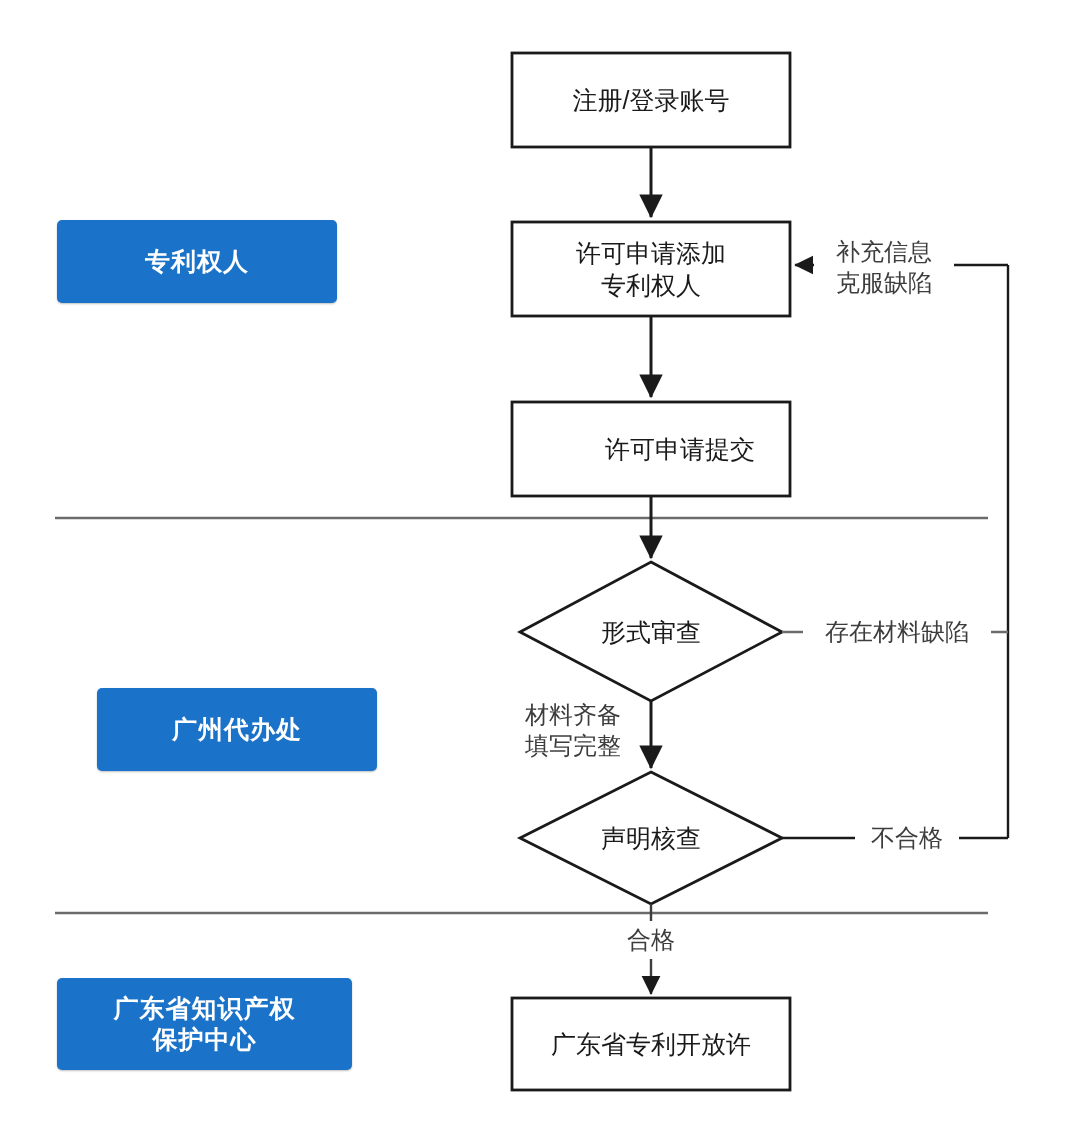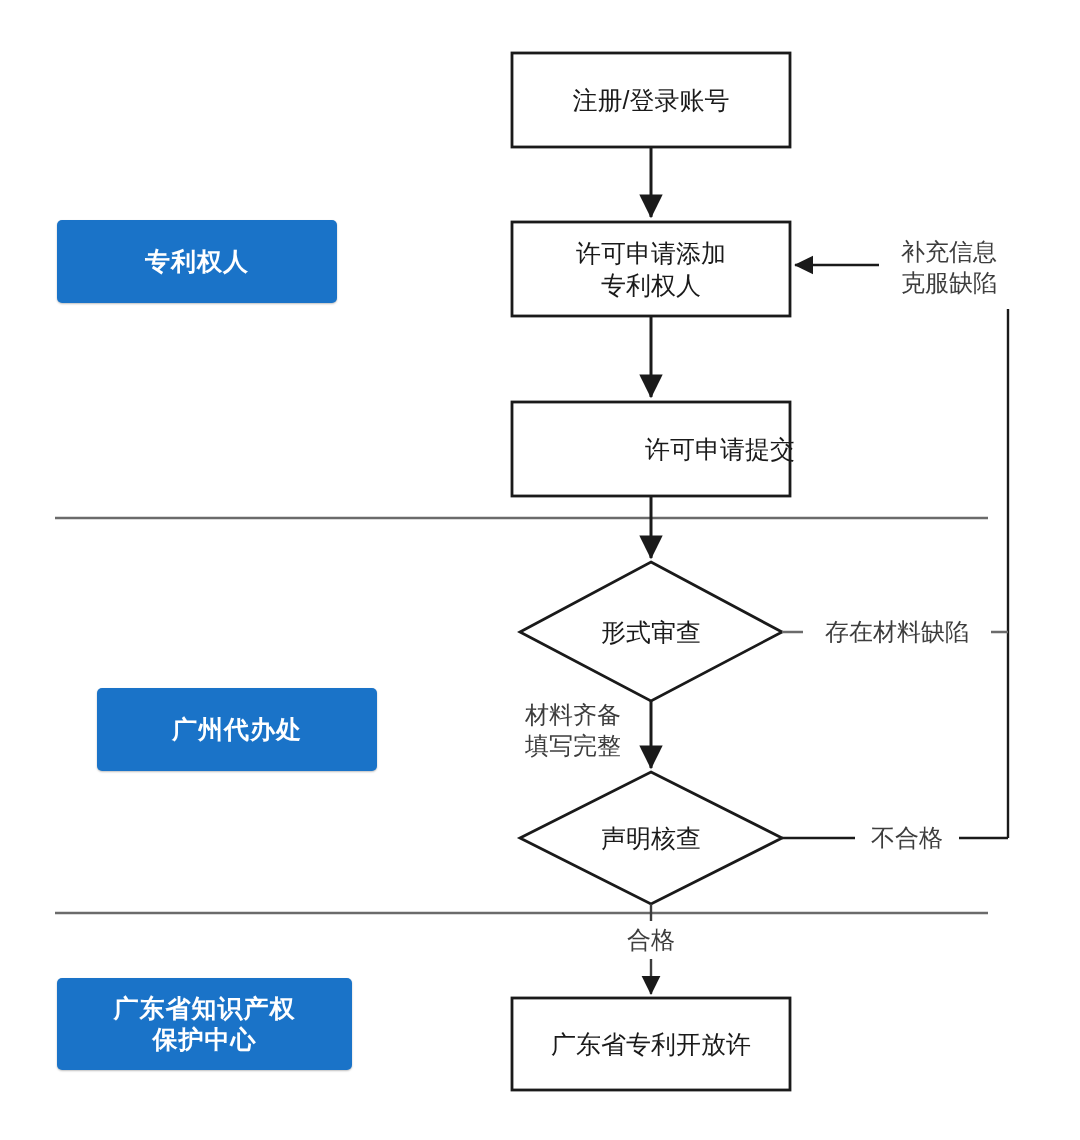--- a/index.html
+++ b/index.html
@@ -111,37 +111,37 @@
 
 <div class="node-text" style="left:512px; top:53px; width:278px; height:94px;">
   <span>注册/登录账号</span>
 </div>
 
 <div class="node-text" style="left:512px; top:222px; width:278px; height:94px; flex-direction:column;">
   <span>许可申请添加</span>
   <span>专利权人</span>
 </div>
 
-<div class="node-text" style="left:512px; top:402px; width:336px; height:94px;margin-left:40px;">
+<div class="node-text" style="left:512px; top:402px; width:336px; height:94px;">
   <span>许可申请提交</span>
 </div>
 
 <div class="node-text" style="left:520px; top:602px; width:262px; height:60px;">
   <span>形式审查</span>
 </div>
 
 <div class="node-text" style="left:520px; top:808px; width:262px; height:60px;">
   <span>声明核查</span>
 </div>
 
 <div class="node-text" style="left:512px; top:998px; width:278px; height:92px; flex-direction:column;">
   <span>广东省专利开放许</span>
 </div>
 
-<div class="edge-text two-line" style="left:879px; top:225px; width:140px; height:84px;">
+<div class="edge-text two-line" style="left:814px; top:225px; width:140px; height:84px;">
   <span>补充信息</span>
   <span>克服缺陷</span>
 </div>
 
 <div class="edge-text" style="left:803px; top:612px; width:188px; height:40px;">
   <span>存在材料缺陷</span>
 </div>
 
 <div class="edge-text two-line" style="left:505px; top:690px; width:136px; height:80px; background:transparent;">
   <span>材料齐备</span>

